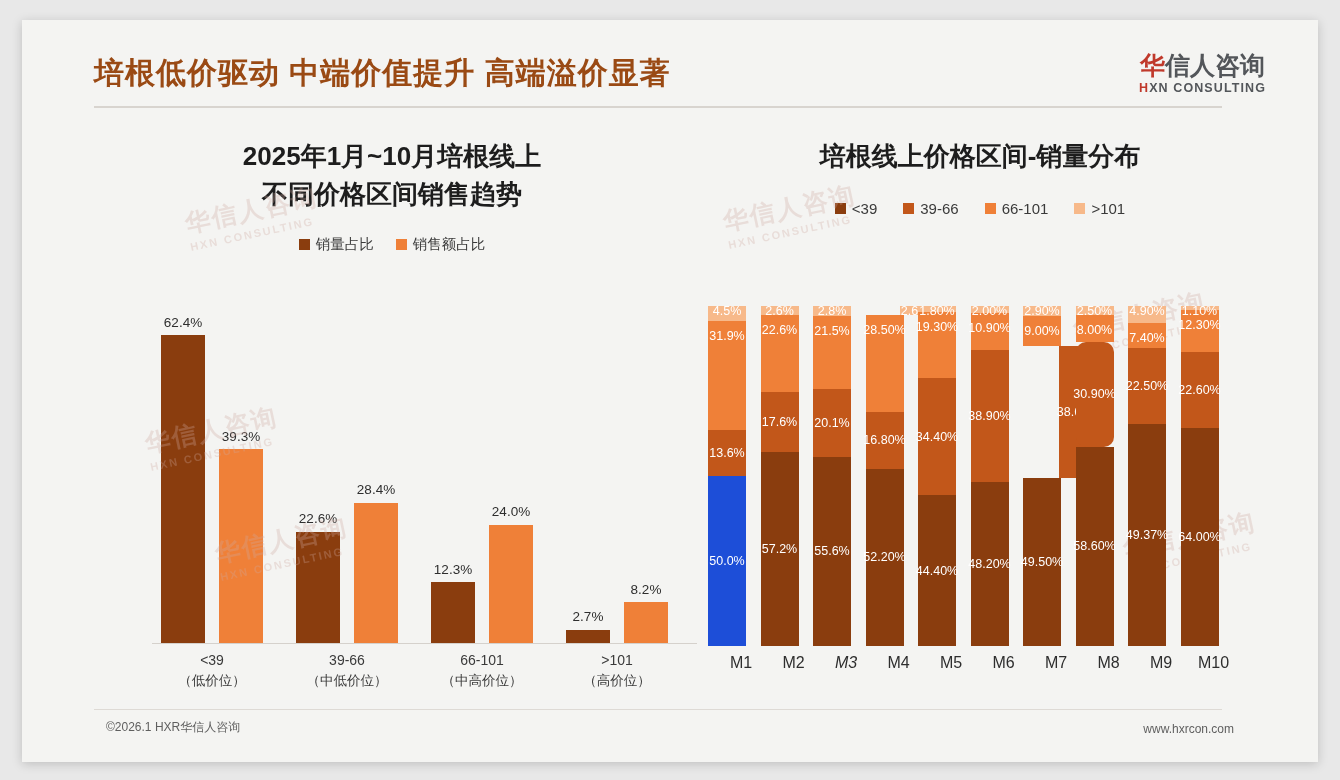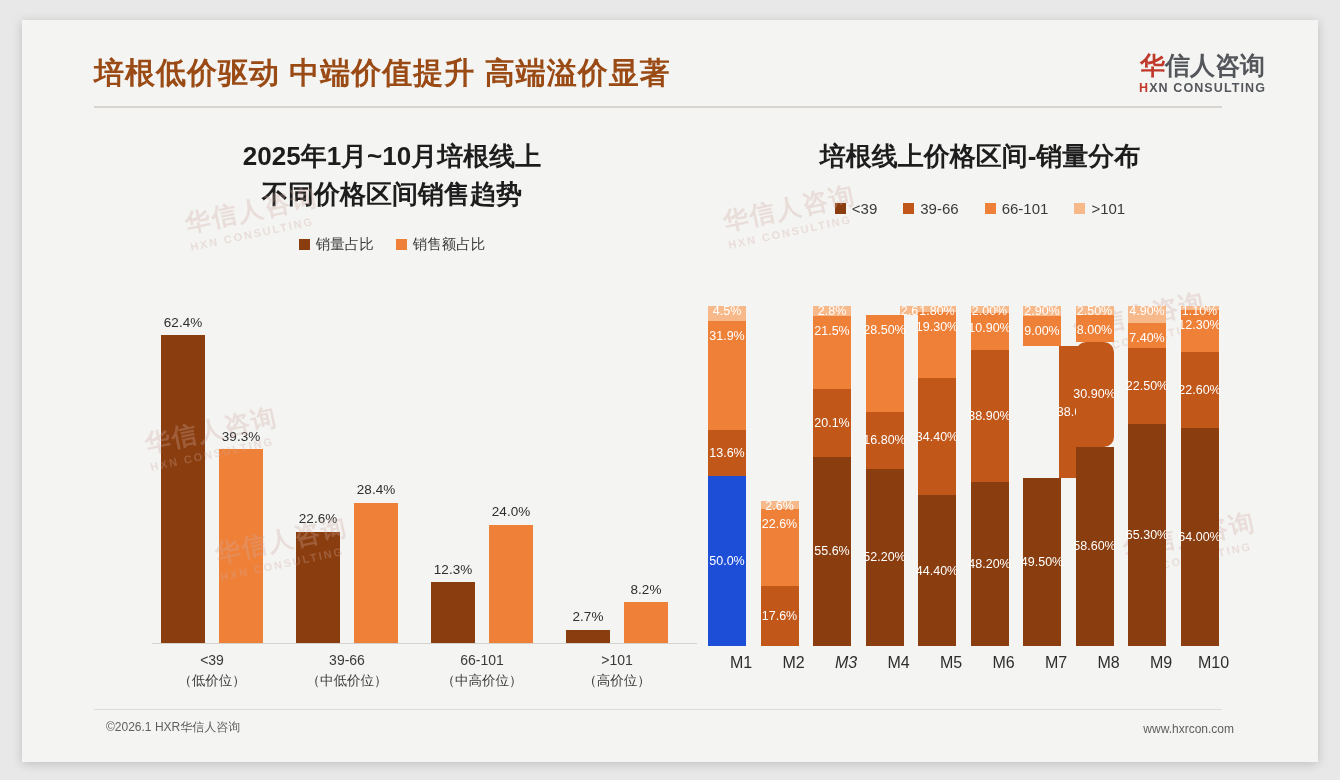--- a/index.html
+++ b/index.html
@@ -303,20 +303,23 @@
         </div>
         <div class="seg seg-s3" style="height: 31.9%; background: rgb(239, 128, 56);">
           <span class="seg-val">31.9%</span>
         </div>
         <div class="seg seg-s4" style="height: 4.5%; background: rgb(247, 185, 138);">
           <span class="seg-val">4.5%</span>
         </div>
       </div>
       <div class="xmon" style="left: 22px;">M1</div>
       <div class="stack" style="left: 60.5px; top: 168px; position: absolute; height: 340px;">
+        <div class="seg seg-s1" style="height: 57.2%; background: rgb(138, 61, 14);">
+          <span class="seg-val">57.2%</span>
+        </div>
         <div class="seg seg-s2" style="height: 17.6%; background: rgb(194, 87, 26);">
           <span class="seg-val">17.6%</span>
         </div>
         <div class="seg seg-s3" style="height: 22.6%; background: rgb(239, 128, 56);">
           <span class="seg-val">22.6%</span>
         </div>
         <div class="seg seg-s4" style="height: 2.6%; background: rgb(247, 185, 138);">
           <span class="seg-val">2.6%</span>
         </div>
       </div>
@@ -406,21 +409,21 @@
         <div class="seg seg-s3" style="height: 8%; background: rgb(239, 128, 56);">
           <span class="seg-val">8.00%</span>
         </div>
         <div class="seg seg-s4" style="height: 2.5%; background: rgb(247, 185, 138);">
           <span class="seg-val">2.50%</span>
         </div>
       </div>
       <div class="xmon" style="left: 389.5px;">M8</div>
       <div class="stack" style="left: 428px; top: 168px; position: absolute; height: 340px;">
         <div class="seg seg-s1" style="height: 65.3%; background: rgb(138, 61, 14);">
-          <span class="seg-val">65.30%</span>
+          <span class="seg-val">49.37%</span>
         </div>
         <div class="seg seg-s2" style="height: 22.5%; background: rgb(194, 87, 26);">
           <span class="seg-val">22.50%</span>
         </div>
         <div class="seg seg-s3" style="height: 7.4%; background: rgb(239, 128, 56);">
           <span class="seg-val">7.40%</span>
         </div>
         <div class="seg seg-s4" style="height: 4.9%; background: rgb(247, 185, 138);">
           <span class="seg-val">4.90%</span>
         </div>

